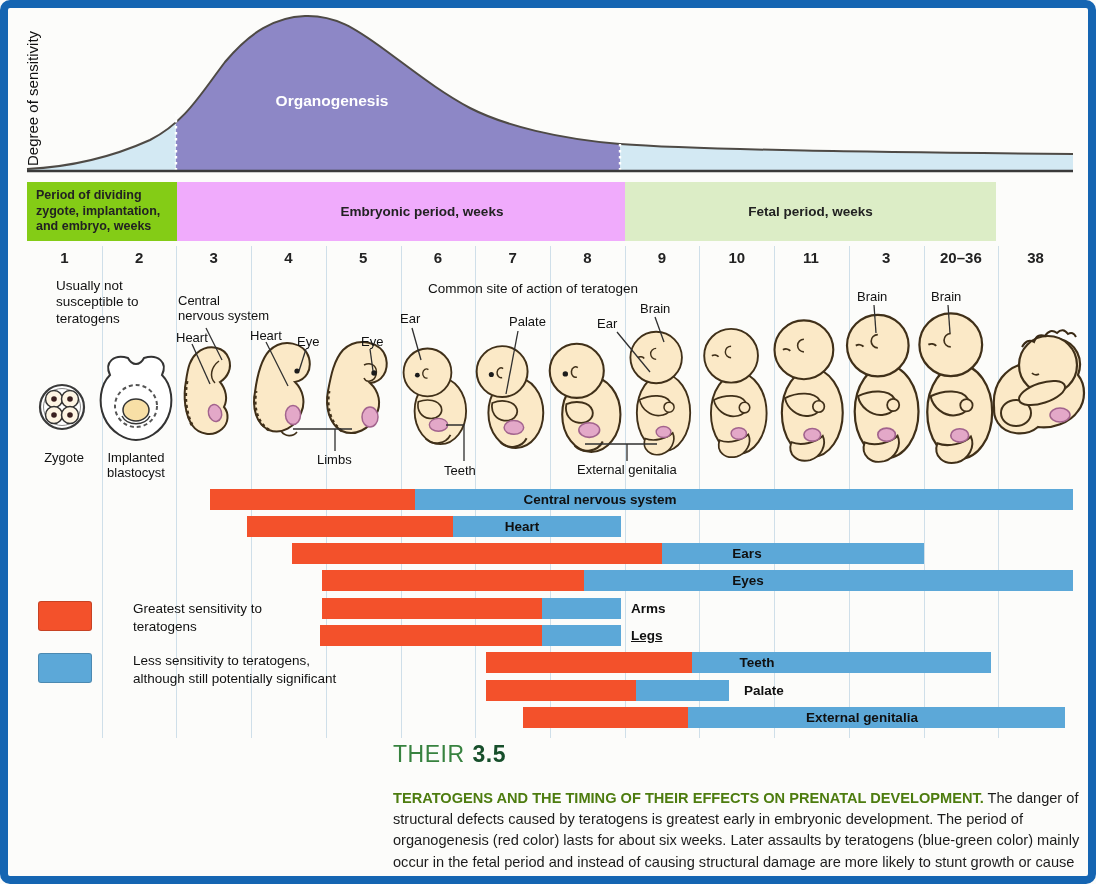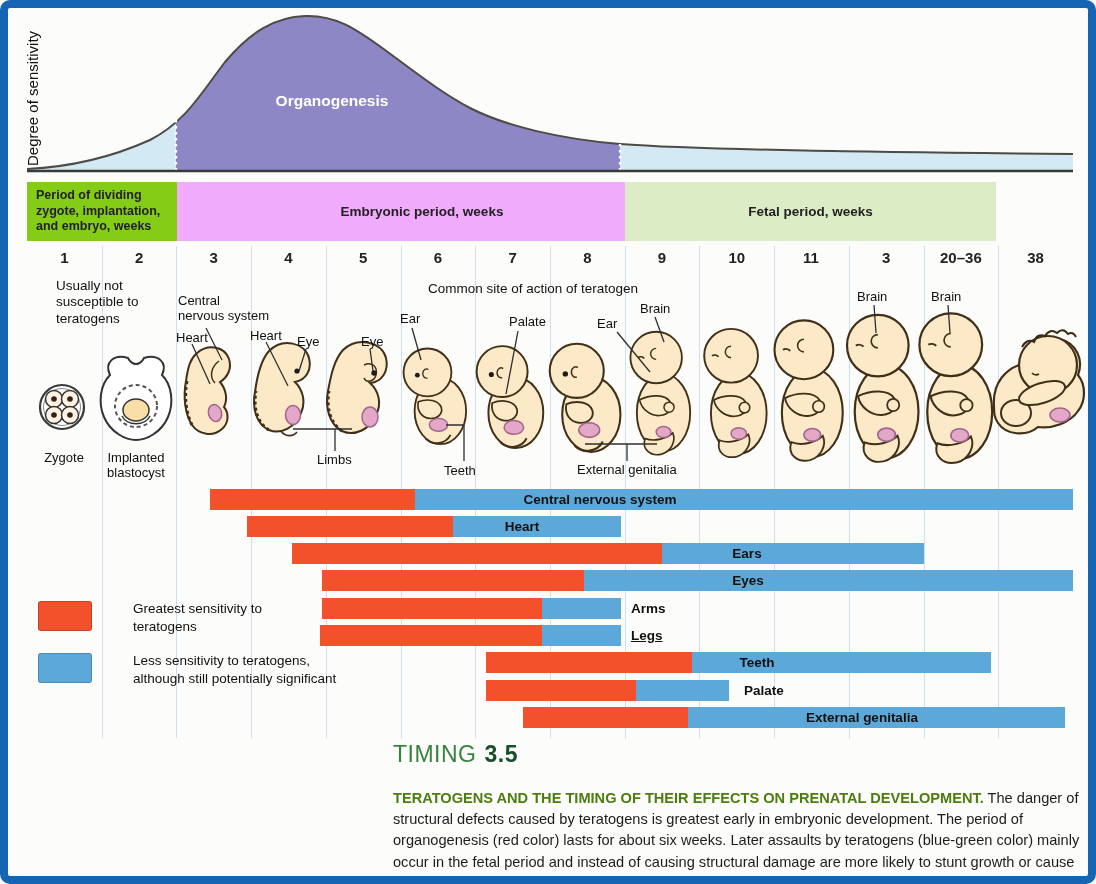--- a/index.html
+++ b/index.html
@@ -265,18 +265,18 @@
     </div>
 
   <div class="legend-swatch" style="left: 38px; top: 601px; background: rgb(243, 81, 43);"></div>
   <div class="legend-text pre" style="left:100px;top:600px;">Greatest sensitivity to
 teratogens</div>
   <div class="legend-swatch" style="left: 38px; top: 653px; background: rgb(92, 168, 216);"></div>
   <div class="legend-text pre" style="left:100px;top:652px;">Less sensitivity to teratogens,
 although still potentially significant</div>
 
   <div class="caption-head">
-    <span class="figword">TIMING</span><span class="fignum">3.5</span>
+    <span class="figword">THEIR</span><span class="fignum">3.5</span>
   </div>
   <p class="caption-body"><strong>TERATOGENS AND THE TIMING OF THEIR EFFECTS ON PRENATAL DEVELOPMENT.</strong><span>  The danger of structural defects caused by teratogens is greatest early in embryonic development. The period of organogenesis (red color) lasts for about six weeks. Later assaults by teratogens (blue-green color) mainly occur in the fetal period and instead of causing structural damage are more likely to stunt growth or cause problems of organ function.</span></p>
 
   <div class="frame"></div>
 </div>
 
 </body></html>

